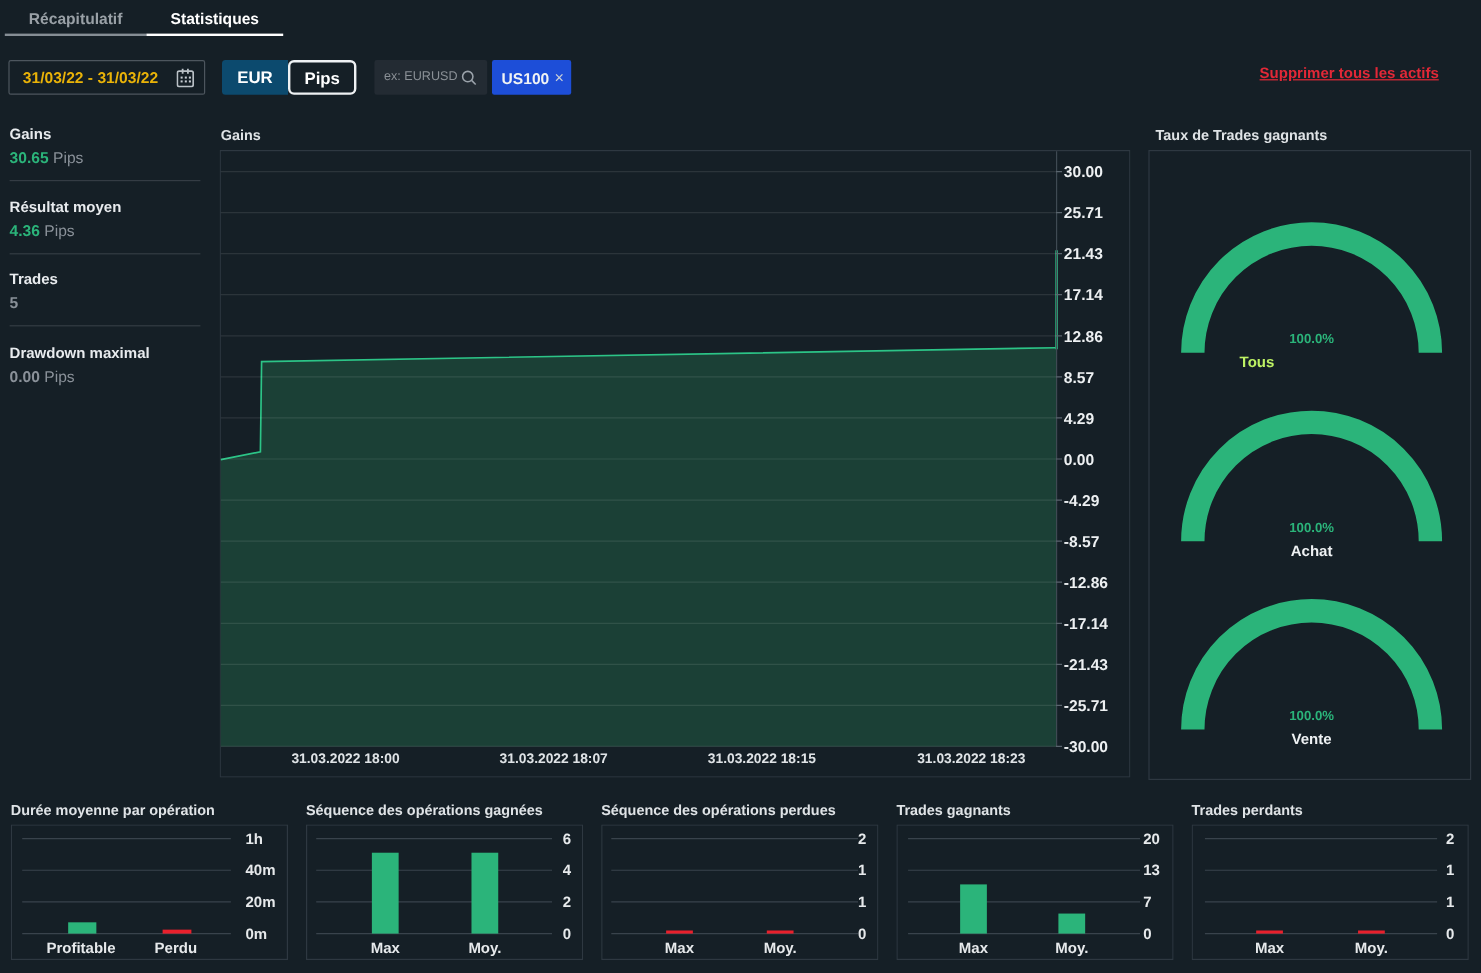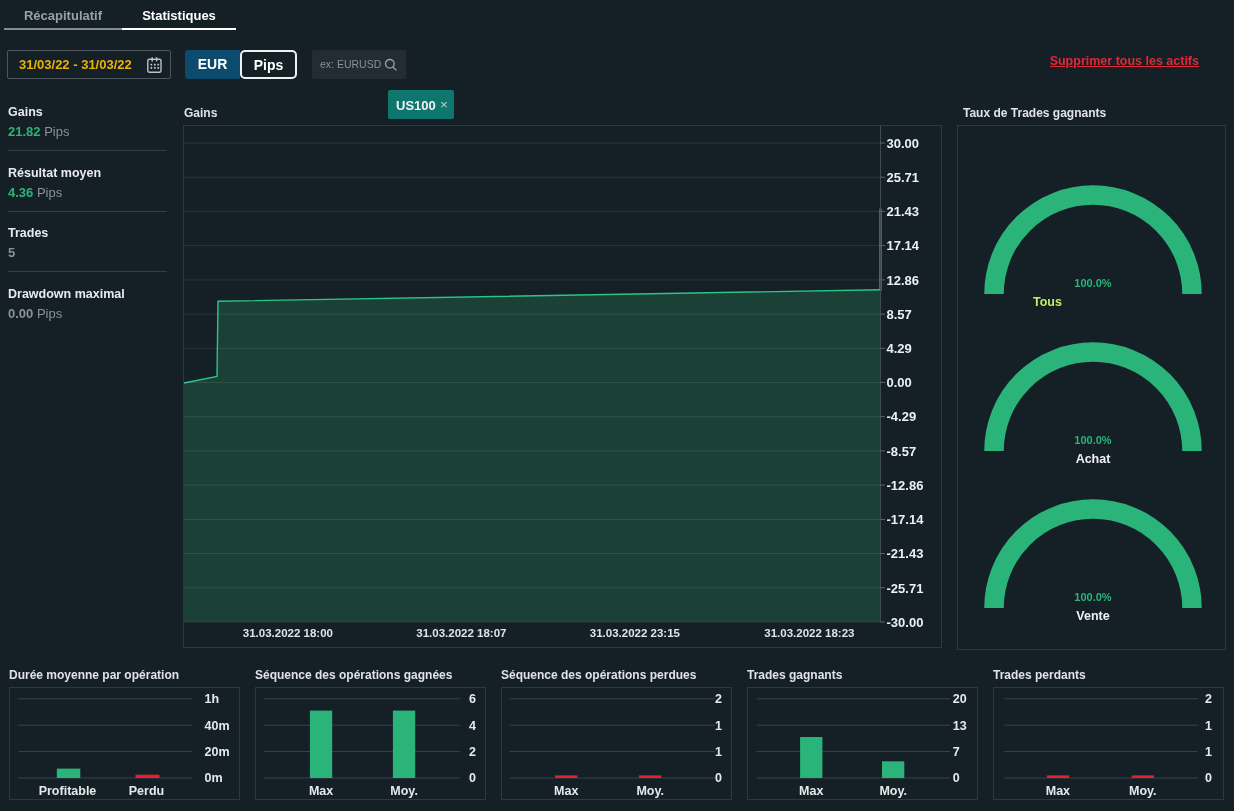--- a/index.html
+++ b/index.html
@@ -42,27 +42,27 @@
   </div>
   <div class="abs" style="left:185px;top:50px;width:55px;height:29px;background:#0c4a6e;border-radius:3px 0 0 3px;color:#fff;font-size:14px;font-weight:bold;line-height:29px;text-align:center;">EUR</div>
   <div class="abs" style="left:240px;top:50px;width:53px;height:25px;border:2px solid #eef1f3;border-radius:5px;background:#151f26;color:#fff;font-size:14px;font-weight:bold;line-height:26px;text-align:center;">Pips</div>
   <div class="abs" style="left:312px;top:50px;width:94px;height:29px;background:#232b33;border-radius:2px;">
     <span style="position:absolute;left:8px;top:8px;font-size:10.5px;color:#8a9096;">ex: EURUSD</span>
     <svg class="abs" style="right:8px;top:8px;" width="14" height="14" viewBox="0 0 14 14">
       <circle cx="5.8" cy="5.8" r="4.3" fill="none" stroke="#9aa2aa" stroke-width="1.3"></circle>
       <line x1="9" y1="9" x2="12.4" y2="12.4" stroke="#9aa2aa" stroke-width="1.3"></line>
     </svg>
   </div>
-  <div class="abs" style="left:388px;top:50px;width:66px;height:29px;background:#0f766e;border-radius:2px;margin-top:40px;">
+  <div class="abs" style="left:410px;top:50px;width:66px;height:29px;background:#1d4ed8;border-radius:2px;">
     <span style="position:absolute;left:8px;top:8px;font-size:13px;font-weight:bold;color:#f0f2f4;">US100</span>
     <span style="position:absolute;right:6px;top:7px;font-size:13.5px;color:#ccd1d6;">×</span>
   </div>
   <div class="abs" style="right:35px;top:54px;font-size:12.5px;font-weight:bold;color:#e22837;text-decoration:underline;">Supprimer tous les actifs</div>
   <div class="abs lbl" style="left:8px;top:105px;">Gains</div>
-  <div class="abs val" style="left:8px;top:124px;"><span class="green">21.82</span> <span class="gray" style="font-weight:normal;">Pips</span></div>
+  <div class="abs val" style="left:8px;top:124px;"><span class="green">30.65</span> <span class="gray" style="font-weight:normal;">Pips</span></div>
   <div class="abs divider" style="left:8px;top:150px;width:159px;"></div>
   <div class="abs lbl" style="left:8px;top:165.5px;">Résultat moyen</div>
   <div class="abs val" style="left:8px;top:184.5px;"><span class="green">4.36</span> <span class="gray" style="font-weight:normal;">Pips</span></div>
   <div class="abs divider" style="left:8px;top:210.5px;width:159px;"></div>
   <div class="abs lbl" style="left:8px;top:226.0px;">Trades</div>
   <div class="abs val" style="left:8px;top:245.0px;"><span class="gray">5</span></div>
   <div class="abs divider" style="left:8px;top:271.0px;width:159px;"></div>
   <div class="abs lbl" style="left:8px;top:286.5px;">Drawdown maximal</div>
   <div class="abs val" style="left:8px;top:305.5px;"><span class="gray">0.00</span> <span class="gray" style="font-weight:normal;">Pips</span></div>
   <div class="abs cardtitle" style="left:184px;top:106px;">Gains</div>
@@ -119,21 +119,21 @@
       <text x="703.5" y="330.6">-8.57</text>
       <text x="703.5" y="364.8">-12.86</text>
       <text x="703.5" y="399.1">-17.14</text>
       <text x="703.5" y="433.3">-21.43</text>
       <text x="703.5" y="467.5">-25.71</text>
       <text x="703.5" y="501.7">-30.00</text>
     </g>
   </svg>
   <div class="abs xlab" style="left:133px;top:627px;">31.03.2022 18:00</div>
   <div class="abs xlab" style="left:306.5px;top:627px;">31.03.2022 18:07</div>
-  <div class="abs xlab" style="left:480px;top:627px;">31.03.2022 23:15</div>
+  <div class="abs xlab" style="left:480px;top:627px;">31.03.2022 18:15</div>
   <div class="abs xlab" style="left:654.5px;top:627px;">31.03.2022 18:23</div>
 
   <div class="abs cardtitle" style="left:963px;top:106px;">Taux de Trades gagnants</div>
   <div class="abs" style="left:957px;top:125px;width:269px;height:525px;border:1px solid #2e3841;box-sizing:border-box;"></div>
   <svg class="abs" style="left:983px;top:184px;" width="220" height="111" viewBox="0 0 220 111">
     <path d="M 11,110 A 99,99 0 0 1 209,110" stroke="#2bb47a" stroke-width="19.5" fill="none"></path>
   </svg>
   <div class="abs" style="left:1033px;top:277px;width:120px;text-align:center;font-size:11px;font-weight:bold;color:#2bb47a;">100.0%</div>
   <div class="abs" style="left:1033px;top:295px;width:120px;text-align:left;font-size:12.5px;font-weight:bold;color:#bef264;">Tous</div>
   <svg class="abs" style="left:983px;top:341px;" width="220" height="111" viewBox="0 0 220 111">

